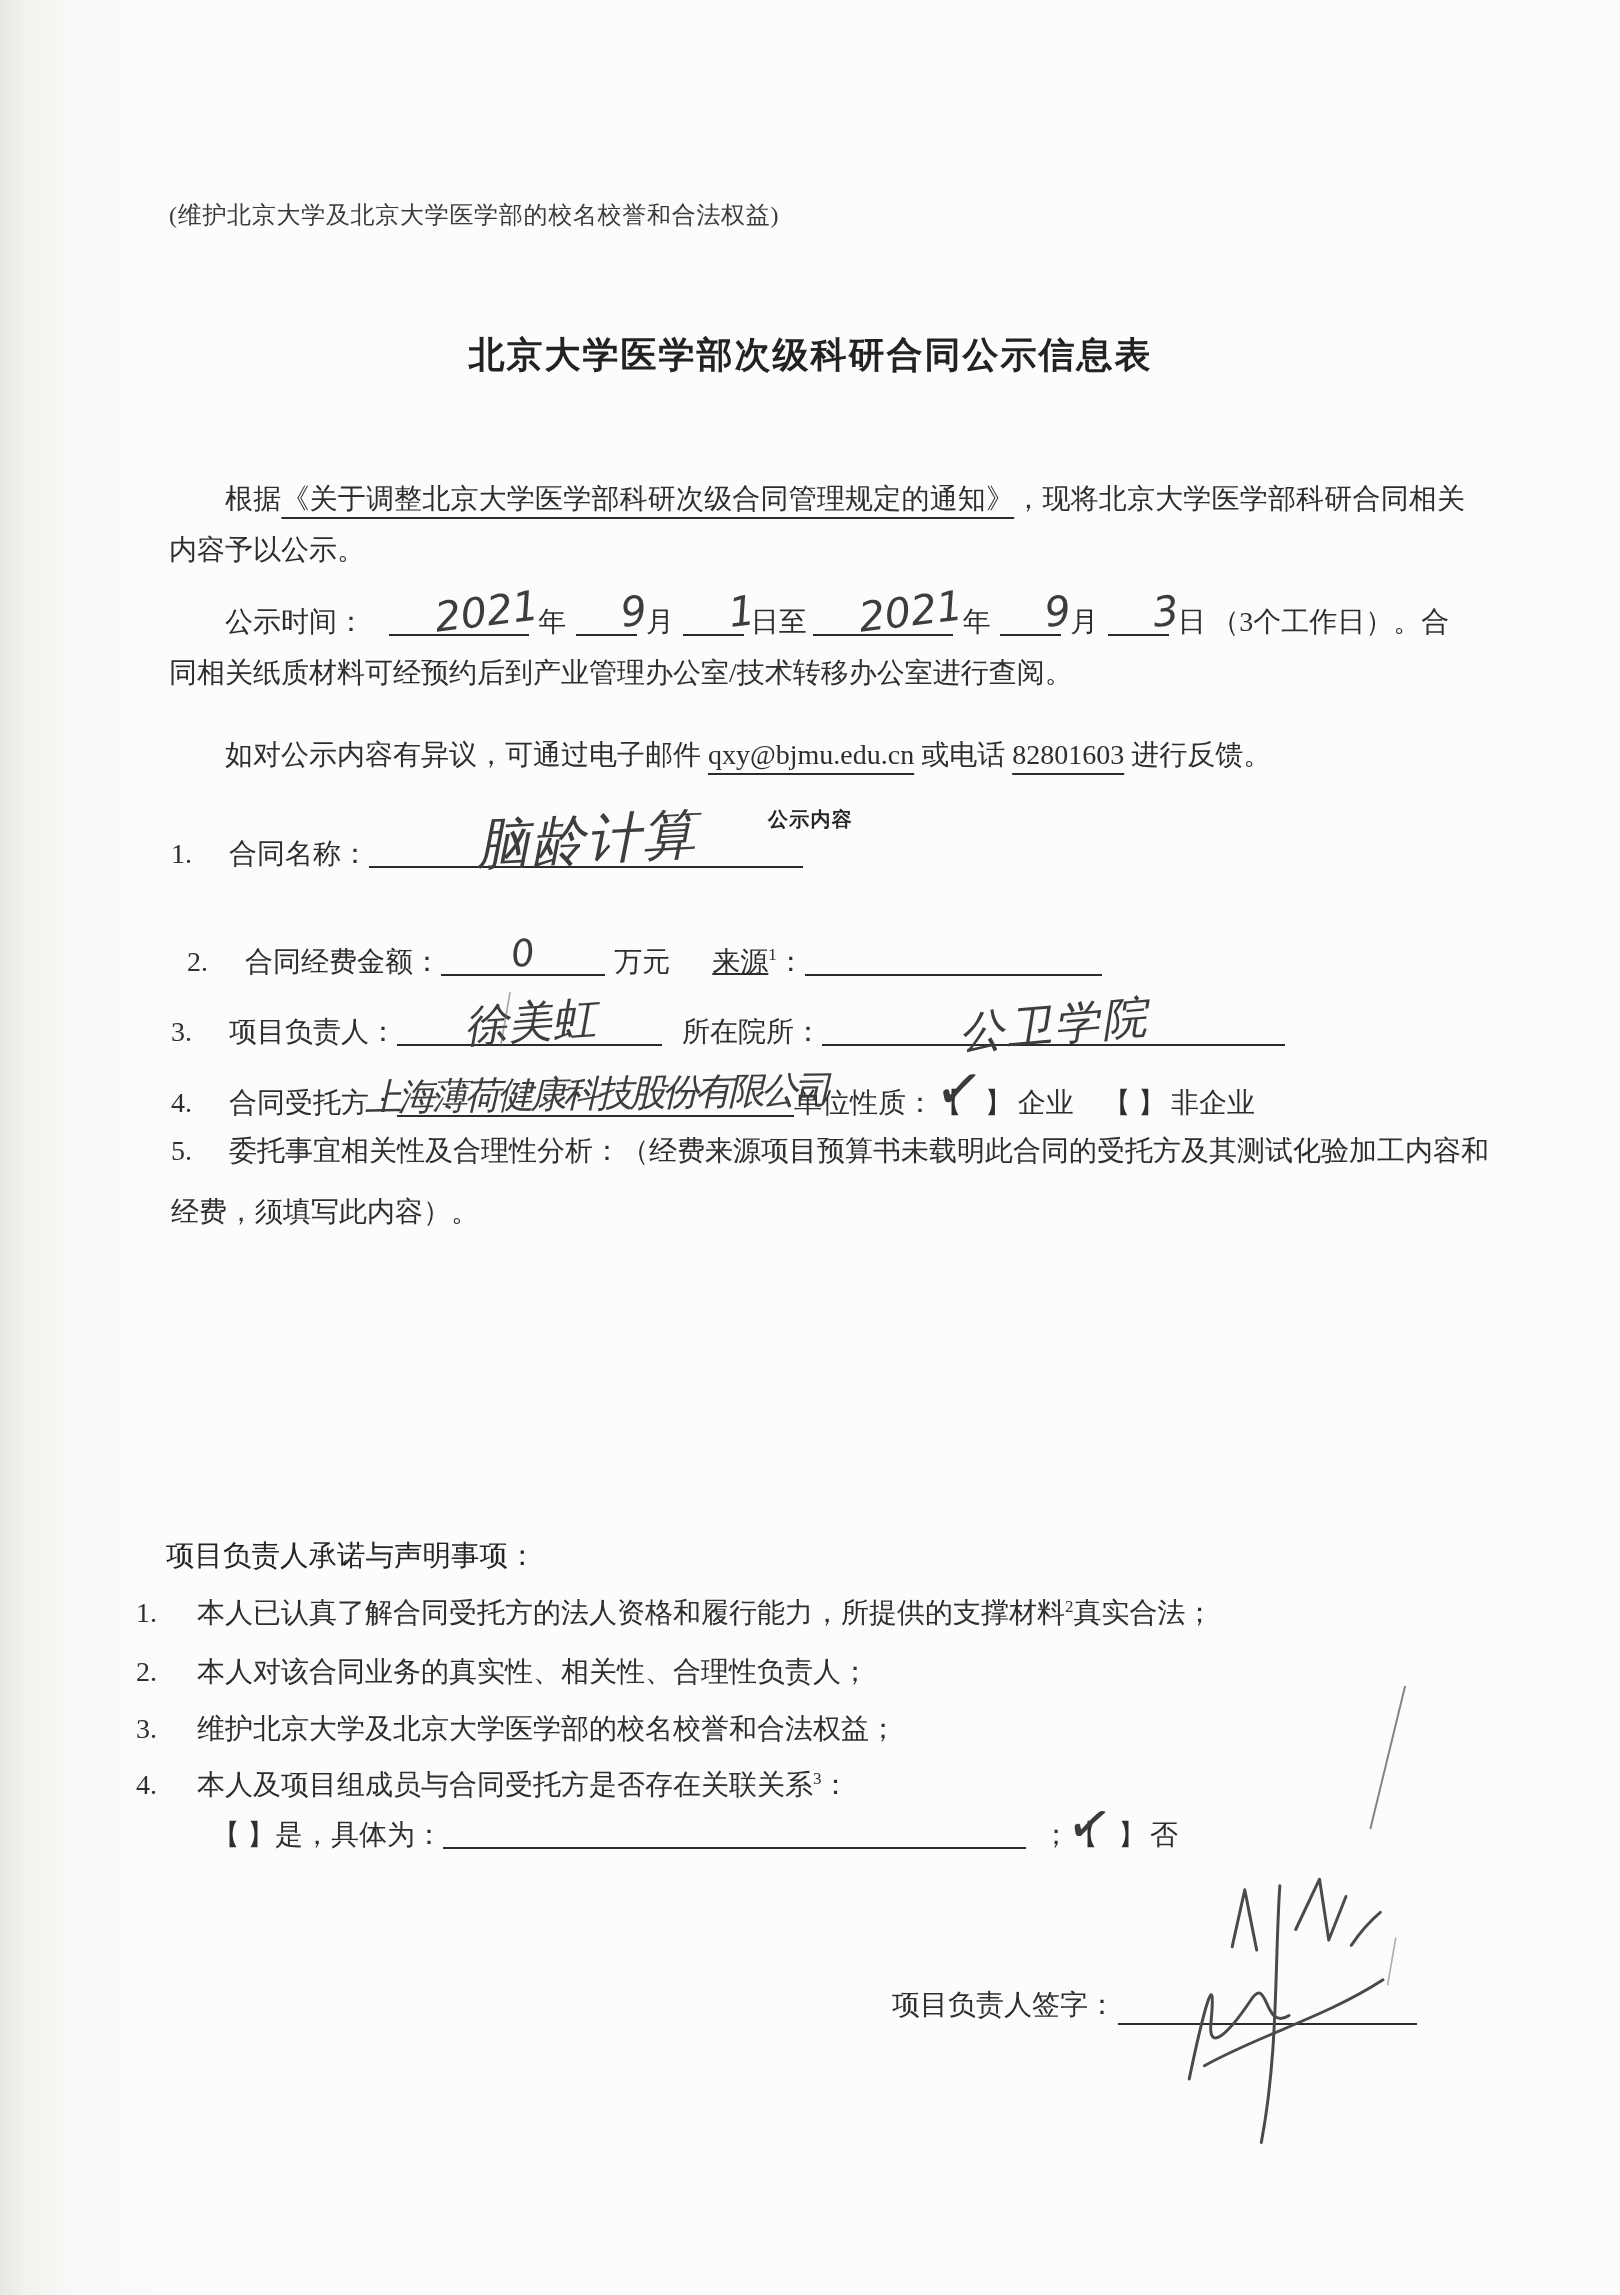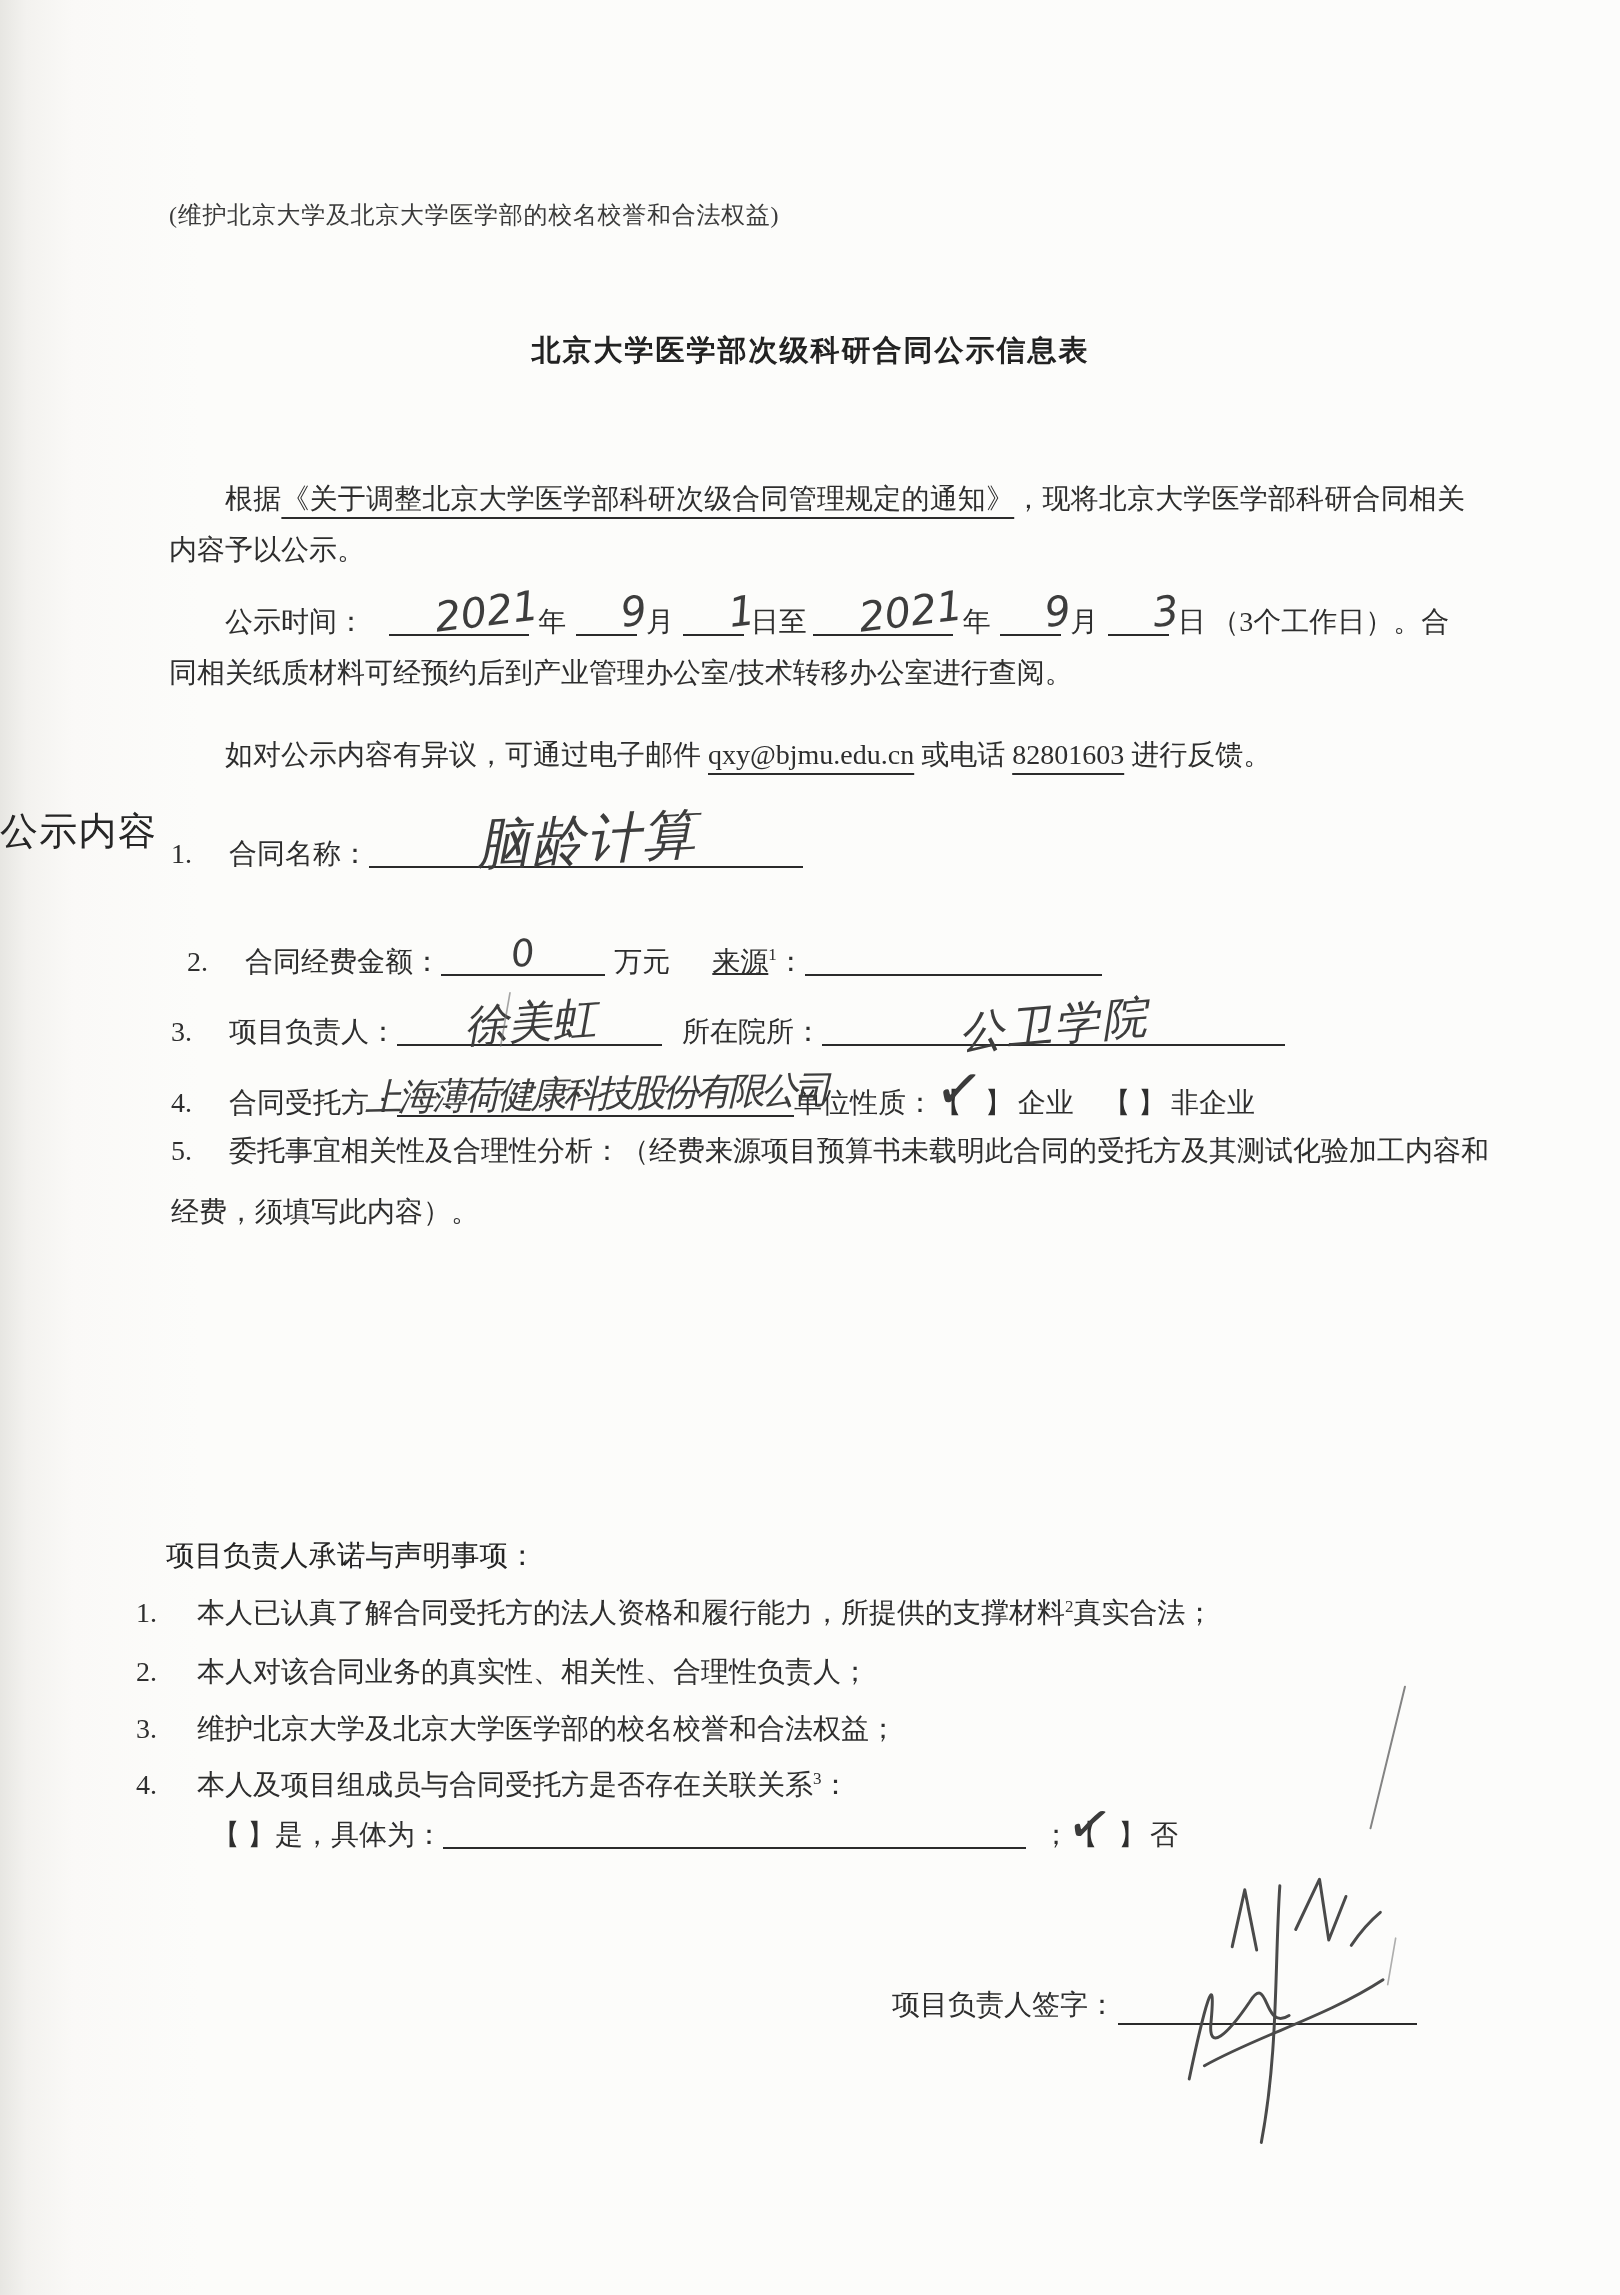--- a/index.html
+++ b/index.html
@@ -7,26 +7,26 @@
     position:relative; width:1621px; height:2295px; overflow:hidden;
     background:
       linear-gradient(90deg, #e7e6e2 0px, #f3f2ef 26.5px, #faf9f7 73px, #fcfcfa 199px, #fcfcfb 100%);
     font-family:"Liberation Serif", serif;
     color:#2e2e2e;
   }
   .abs { position:absolute; white-space:nowrap; }
   .para { position:absolute; white-space:normal; }
   .fs40 { font-size:28px; line-height:51px; }
   .top-note { left:169px; top:199px; font-size:24px; letter-spacing:0.7px; color:#3a3a3a; }
-  .title { left:0; right:0; top:331px; text-align:center; font-size:29px; font-weight:bold; letter-spacing:2px; color:#222; }
+  .title { left:0; right:0; top:331px; text-align:center; font-size:36px; font-weight:bold; letter-spacing:2px; color:#222; }
   .intro { left:169px; top:445px; width:1296px; text-indent:56px; text-align:justify; }
   .ul-text { text-decoration:underline; text-underline-offset:9.3px; text-decoration-thickness:2px; text-decoration-color:#2c2c2c; }
   .publicity { left:169px; top:568px; width:1296px; text-indent:56px; }
   .feedback { left:169px; top:701px; width:1318px; text-indent:56px; }
-  .section-header { left:0; right:0; top:806px; font-size:38px; font-weight:normal; letter-spacing:1.3px; color:#262626; }
+  .section-header { left:0; right:0; top:806px; text-align:center; font-size:20px; font-weight:bold; letter-spacing:1.3px; color:#262626; }
   .item { left:171px; font-size:28px; }
   .num { display:inline-block; width:58px; }
   .blank { display:inline-block; position:relative; height:34px; border-bottom:2px solid #2b2b2b; vertical-align:-5.3px; }
   .hand {
     position:absolute; font-family:"DejaVu Sans", sans-serif; font-style:italic;
     color:#3d3d3d; white-space:nowrap; pointer-events:none;
   }
   .hand-date { font-size:41px; bottom:-6.6px; left:50%; transform:translateX(-50%) rotate(-7deg); }
   .hand-big { font-size:54px; bottom:-10.6px; left:50%; transform:translateX(-50%) rotate(-3deg); letter-spacing:1.3px; }
   .hand-name { font-size:44px; bottom:-8px; left:50%; transform:translateX(-50%) rotate(-4deg); }

